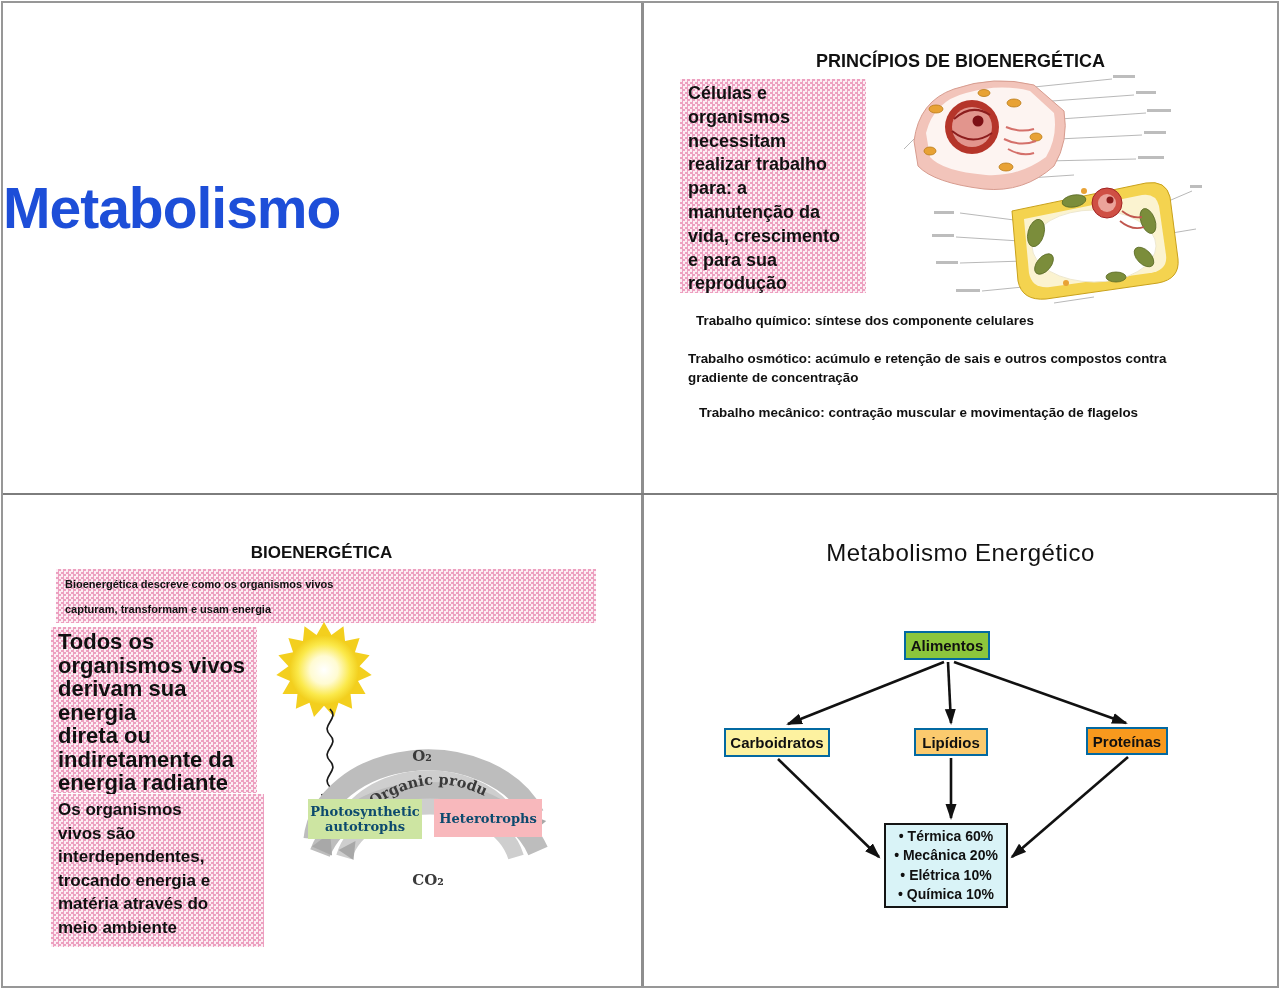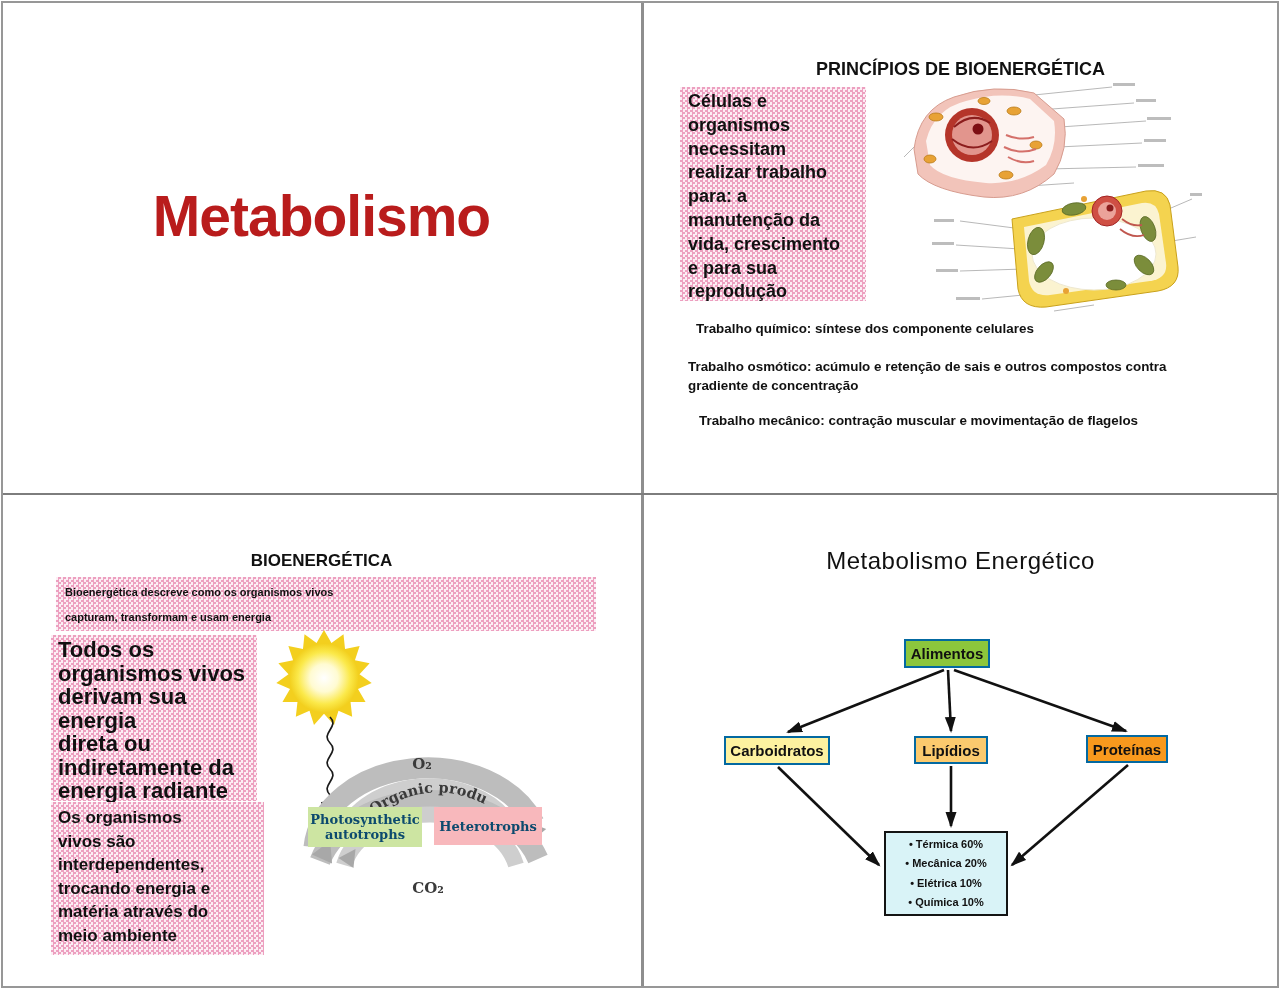--- a/index.html
+++ b/index.html
@@ -2,32 +2,32 @@
 <html><head>
 <meta charset="utf-8">
 <style>
   html,body{margin:0;padding:0;background:#fff;}
   body{width:1280px;height:989px;position:relative;overflow:hidden;
        font-family:"Liberation Sans",sans-serif;color:#111;}
   .page-frame{position:absolute;left:1px;top:1px;width:1274px;height:983px;
        border:2px solid #979797;background:#fff;}
   .divider-v{position:absolute;left:638px;top:0;width:3px;height:100%;background:#8e8e8e;}
   .divider-h{position:absolute;left:0;top:490px;width:100%;height:2px;background:#7d7d7d;}
-  .slide{position:absolute;overflow:hidden;margin-top:8px;}
+  .slide{position:absolute;overflow:hidden;}
   #slide1{left:0;top:0;width:637px;height:490px;}
   #slide2{left:641px;top:0;width:633px;height:490px;}
   #slide3{left:0;top:492px;width:637px;height:491px;}
   #slide4{left:641px;top:492px;width:633px;height:491px;}
 
   .chk{background:conic-gradient(#eda0c0 25%,#fceef4 0 50%,#eda0c0 0 75%,#fceef4 0) 0 0/5px 5px;}
   .preline{white-space:pre-line;}
 
   
-  .s1-title{position:absolute;top:172px;left:0;width:100%;text-align:center;
-    font-size:57px;font-weight:bold;letter-spacing:-1px;color:#b91c1c;}
+  .s1-title{position:absolute;top:172px;left:0;width:100%;text-align:left;
+    font-size:57px;font-weight:bold;letter-spacing:-1px;color:#1d4ed8;}
 
   
   .s2-title{position:absolute;top:48px;left:0;width:100%;text-align:center;
     font-size:18px;font-weight:bold;}
   .s2-intro{position:absolute;left:36px;top:76px;width:170px;height:208px;
     padding:3px 8px;font-size:18px;font-weight:bold;line-height:23.8px;}
   .s2-cell{position:absolute;left:250px;top:68px;}
   .s2-work{position:absolute;font-size:13.4px;font-weight:bold;line-height:19px;max-width:585px;}
   .s2-w1{left:52px;top:308px;}
   .s2-w2{left:44px;top:346px;}
@@ -57,21 +57,21 @@
     font-size:24px;font-weight:400;letter-spacing:0.5px;}
   .flow-box{position:absolute;display:flex;align-items:center;justify-content:center;
     border:2px solid #0369a1;font-weight:bold;font-size:15px;box-sizing:border-box;}
   .fb-root{left:260px;top:136px;width:86px;height:29px;background:#8cc63c;}
   .fb-c0{left:80px;top:233px;width:106px;height:29px;background:#fdf2a0;}
   .fb-c1{left:270px;top:233px;width:74px;height:28px;background:#fbca6e;}
   .fb-c2{left:442px;top:232px;width:82px;height:28px;background:#f8991d;}
   .fb-result{left:240px;top:328px;width:124px;height:85px;background:#d9f3f7;
     border:2px solid #141414;position:absolute;box-sizing:border-box;
     display:flex;flex-direction:column;align-items:center;justify-content:center;}
-  .fb-result div{font-weight:bold;font-size:11px;line-height:19.5px;}
+  .fb-result div{font-weight:bold;font-size:14px;line-height:19.5px;}
   .s4-arrows{position:absolute;left:0;top:0;}
 </style>
 </head>
 <body>
 
 <div class="page-frame">
   <div class="divider-v"></div>
   <div class="divider-h"></div>
 
   <div id="slide1" class="slide">

